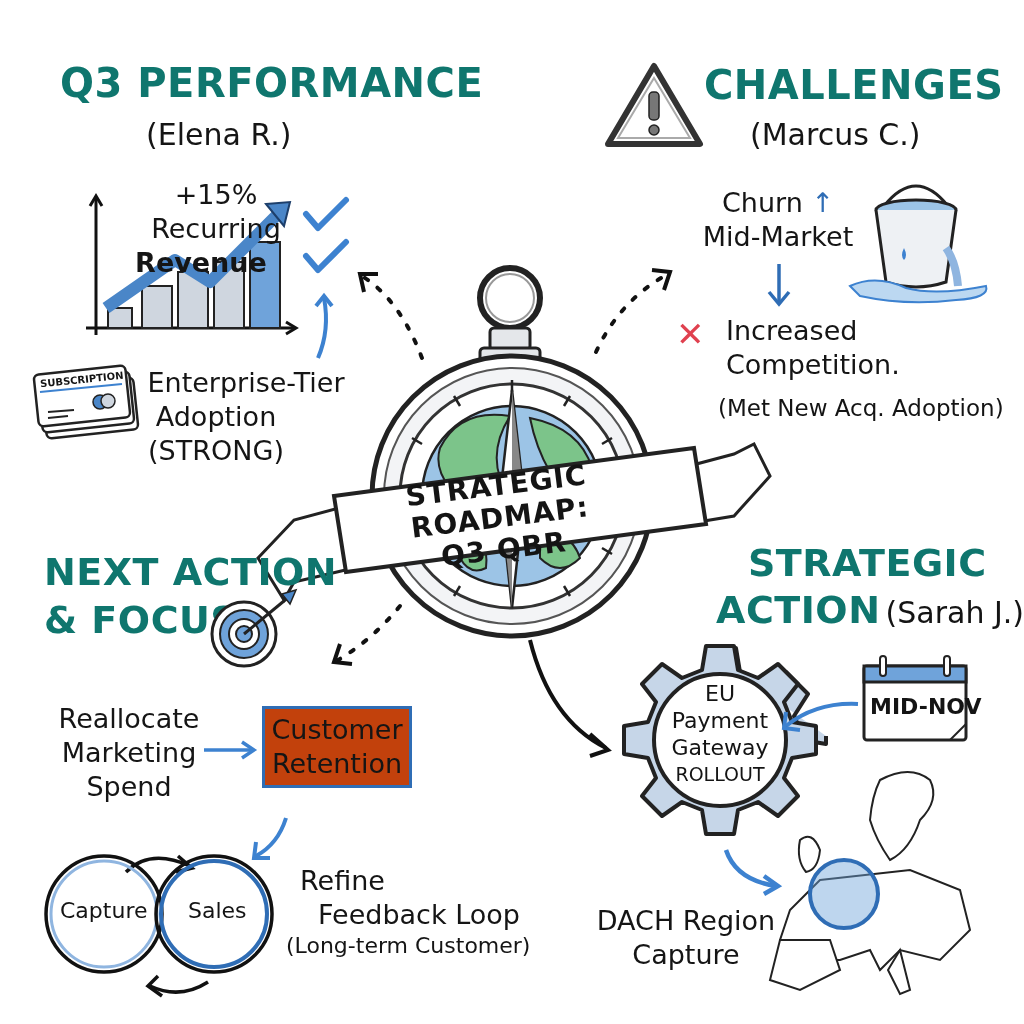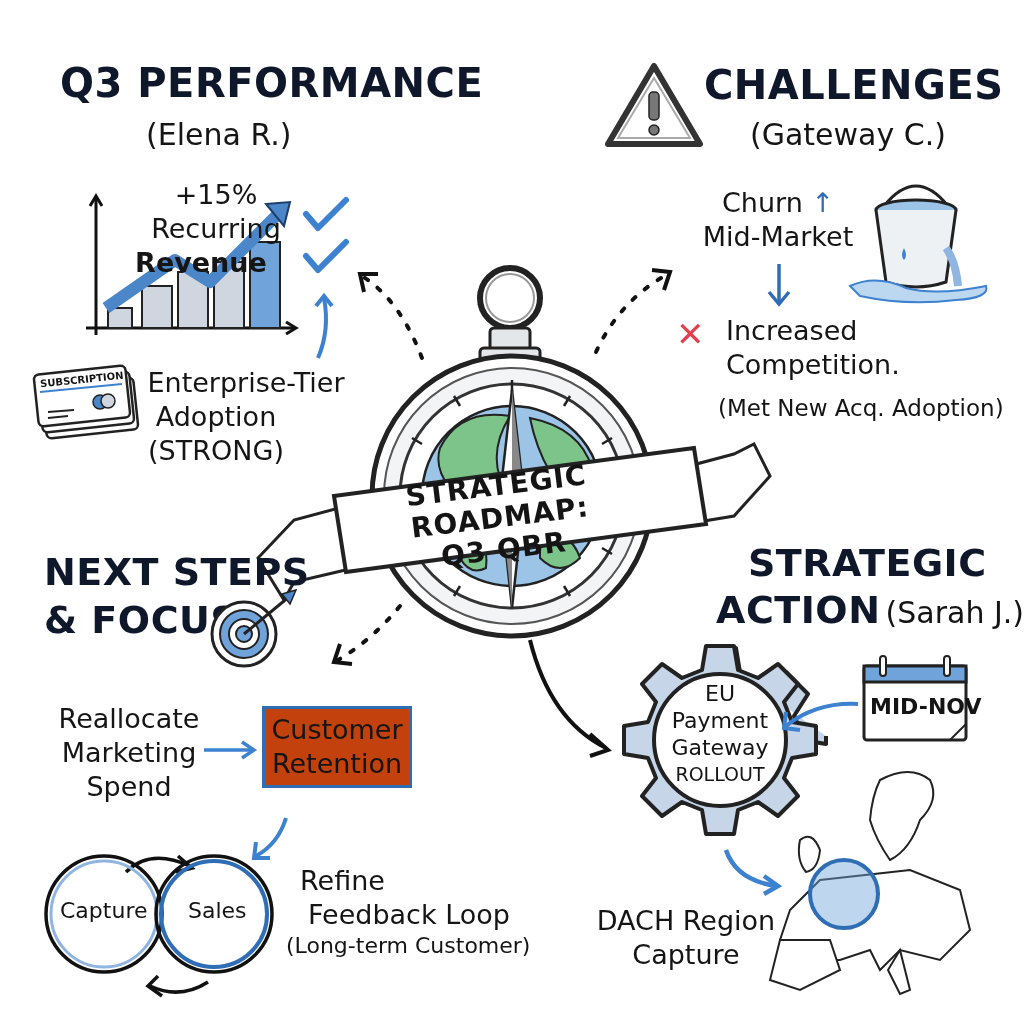--- a/index.html
+++ b/index.html
@@ -1,19 +1,19 @@
 <!DOCTYPE html>
 <html><head>
 <meta charset="utf-8">
 <style>
   html, body { margin:0; padding:0; background:#ffffff; }
   body { width:1024px; height:1024px; position:relative; overflow:hidden;
          font-family:"DejaVu Sans", sans-serif; color:#141414; }
   .abs { position:absolute; }
-  .h-blue { color:#0f172a; font-weight:bold; letter-spacing:0.5px; }
+  .h-blue { color:#0f766e; font-weight:bold; letter-spacing:0.5px; }
   .txt { font-size:27px; line-height:34px; color:#151515; }
   .small { font-size:22px; line-height:28px; }
   svg { position:absolute; overflow:visible; }
   .center { text-align:center; }
 </style>
 </head>
 <body>
 
 <div class="abs h-blue" style="left:60px;top:60px;font-size:40px;">Q3 PERFORMANCE</div>
 <div class="abs txt" style="left:146px;top:118px;font-size:30px;">(Elena R.)</div>
@@ -64,21 +64,21 @@
   <div style="margin-left:-60px;">(STRONG)</div>
 </div>
 
 <svg style="left:604px;top:62px;" width="100" height="86" viewBox="0 0 100 86">
   <polygon points="50,4 96,82 4,82" fill="#fff" stroke="#333" stroke-width="6" stroke-linejoin="round"></polygon>
   <polygon points="50,16 86,76 14,76" fill="none" stroke="#aaa" stroke-width="2"></polygon>
   <rect x="45" y="30" width="10" height="28" rx="4" fill="#777" stroke="#222" stroke-width="1.5"></rect>
   <circle cx="50" cy="68" r="5" fill="#777" stroke="#222" stroke-width="1.5"></circle>
 </svg>
 <div class="abs h-blue" style="left:704px;top:62px;font-size:40px;">CHALLENGES</div>
-<div class="abs txt" style="left:750px;top:118px;font-size:30px;">(Gateway C.)</div>
+<div class="abs txt" style="left:750px;top:118px;font-size:30px;">(Marcus C.)</div>
 
 <div class="abs txt center" style="left:688px;top:186px;width:180px;">
   <div>
     <span>Churn</span>
     <span style="color:#2f6db5;">↑</span>
   </div>
   <div>Mid-Market</div>
 </div>
 <svg style="left:766px;top:262px;" width="26" height="46" viewBox="0 0 26 46">
   <line x1="13" y1="2" x2="13" y2="40" stroke="#2f6db5" stroke-width="3.5"></line>
@@ -152,21 +152,21 @@
   <polyline points="378,274 360,274 364,292" fill="none" stroke="#111" stroke-width="4"></polyline>
   <path d="M596 352 Q620 300 668 274" fill="none" stroke="#111" stroke-width="4" stroke-dasharray="4 12" stroke-linecap="round"></path>
   <polyline points="652,270 670,272 664,290" fill="none" stroke="#111" stroke-width="4"></polyline>
   <path d="M400 606 Q372 640 338 660" fill="none" stroke="#111" stroke-width="4" stroke-dasharray="4 12" stroke-linecap="round"></path>
   <polyline points="340,644 334,662 352,664" fill="none" stroke="#111" stroke-width="4"></polyline>
   <path d="M530 640 Q550 720 606 748" fill="none" stroke="#111" stroke-width="4"></path>
   <polyline points="590,734 608,750 590,756" fill="none" stroke="#111" stroke-width="4"></polyline>
 </svg>
 
 <div class="abs h-blue" style="left:44px;top:548px;font-size:38px;line-height:48px;">
-  <div>NEXT STEPS</div>
+  <div>NEXT ACTION</div>
   <div>&amp; FOCUS</div>
 </div>
 <svg style="left:210px;top:590px;" width="100" height="80" viewBox="0 0 100 80">
   <circle cx="34" cy="44" r="32" fill="#fff" stroke="#222" stroke-width="3"></circle>
   <circle cx="34" cy="44" r="24" fill="#6fa3da" stroke="#222" stroke-width="2"></circle>
   <circle cx="34" cy="44" r="15" fill="#fff" stroke="#222" stroke-width="2"></circle>
   <circle cx="34" cy="44" r="8" fill="#6fa3da" stroke="#222" stroke-width="2"></circle>
   <line x1="34" y1="44" x2="80" y2="6" stroke="#222" stroke-width="3"></line>
   <polygon points="72,4 86,0 80,14" fill="#4a86c8" stroke="#222" stroke-width="1.5"></polygon>
 </svg>
@@ -197,21 +197,21 @@
   <circle cx="174" cy="94" r="58" fill="none" stroke="#111" stroke-width="3.5"></circle>
   <circle cx="174" cy="94" r="53" fill="none" stroke="#2f6db5" stroke-width="4"></circle>
   <path d="M168 162 Q140 180 110 166" fill="none" stroke="#111" stroke-width="3.5"></path>
   <polyline points="118,156 108,166 122,176" fill="none" stroke="#111" stroke-width="3.5"></polyline>
 </svg>
 <div class="abs" style="left:60px;top:898px;font-size:22px;">Capture</div>
 <div class="abs" style="left:188px;top:898px;font-size:22px;">Sales</div>
 
 <div class="abs txt" style="left:286px;top:864px;">
   <div style="margin-left:14px;">Refine</div>
-  <div style="margin-left:22px;">Feedback Loop</div>
+  <div style="margin-left:32px;">Feedback Loop</div>
   <div class="small" style="font-size:22px;">(Long-term Customer)</div>
 </div>
 
 <div class="abs h-blue" style="left:748px;top:538px;font-size:38px;line-height:50px;">
   <div>STRATEGIC</div>
 </div>
 <div class="abs" style="left:716px;top:588px;white-space:nowrap;">
   <span class="h-blue" style="font-size:38px;">ACTION</span>
   <span style="font-size:30px;">(Sarah J.)</span>
 </div>

